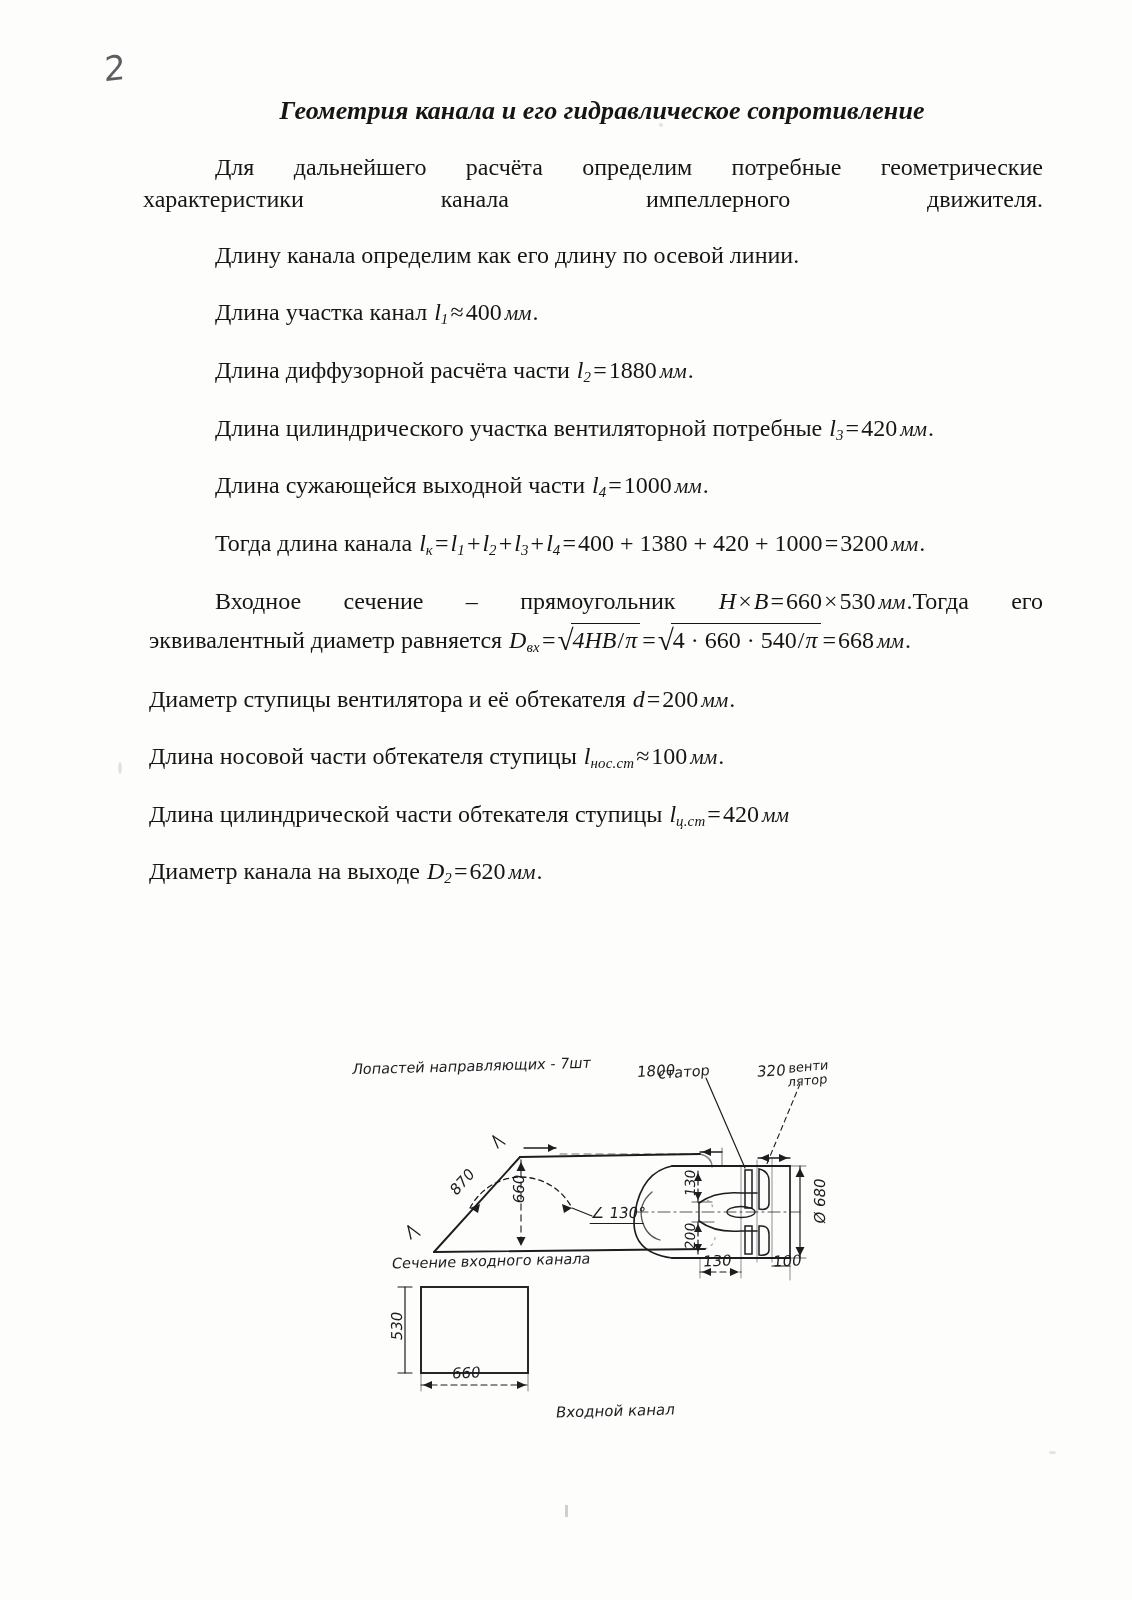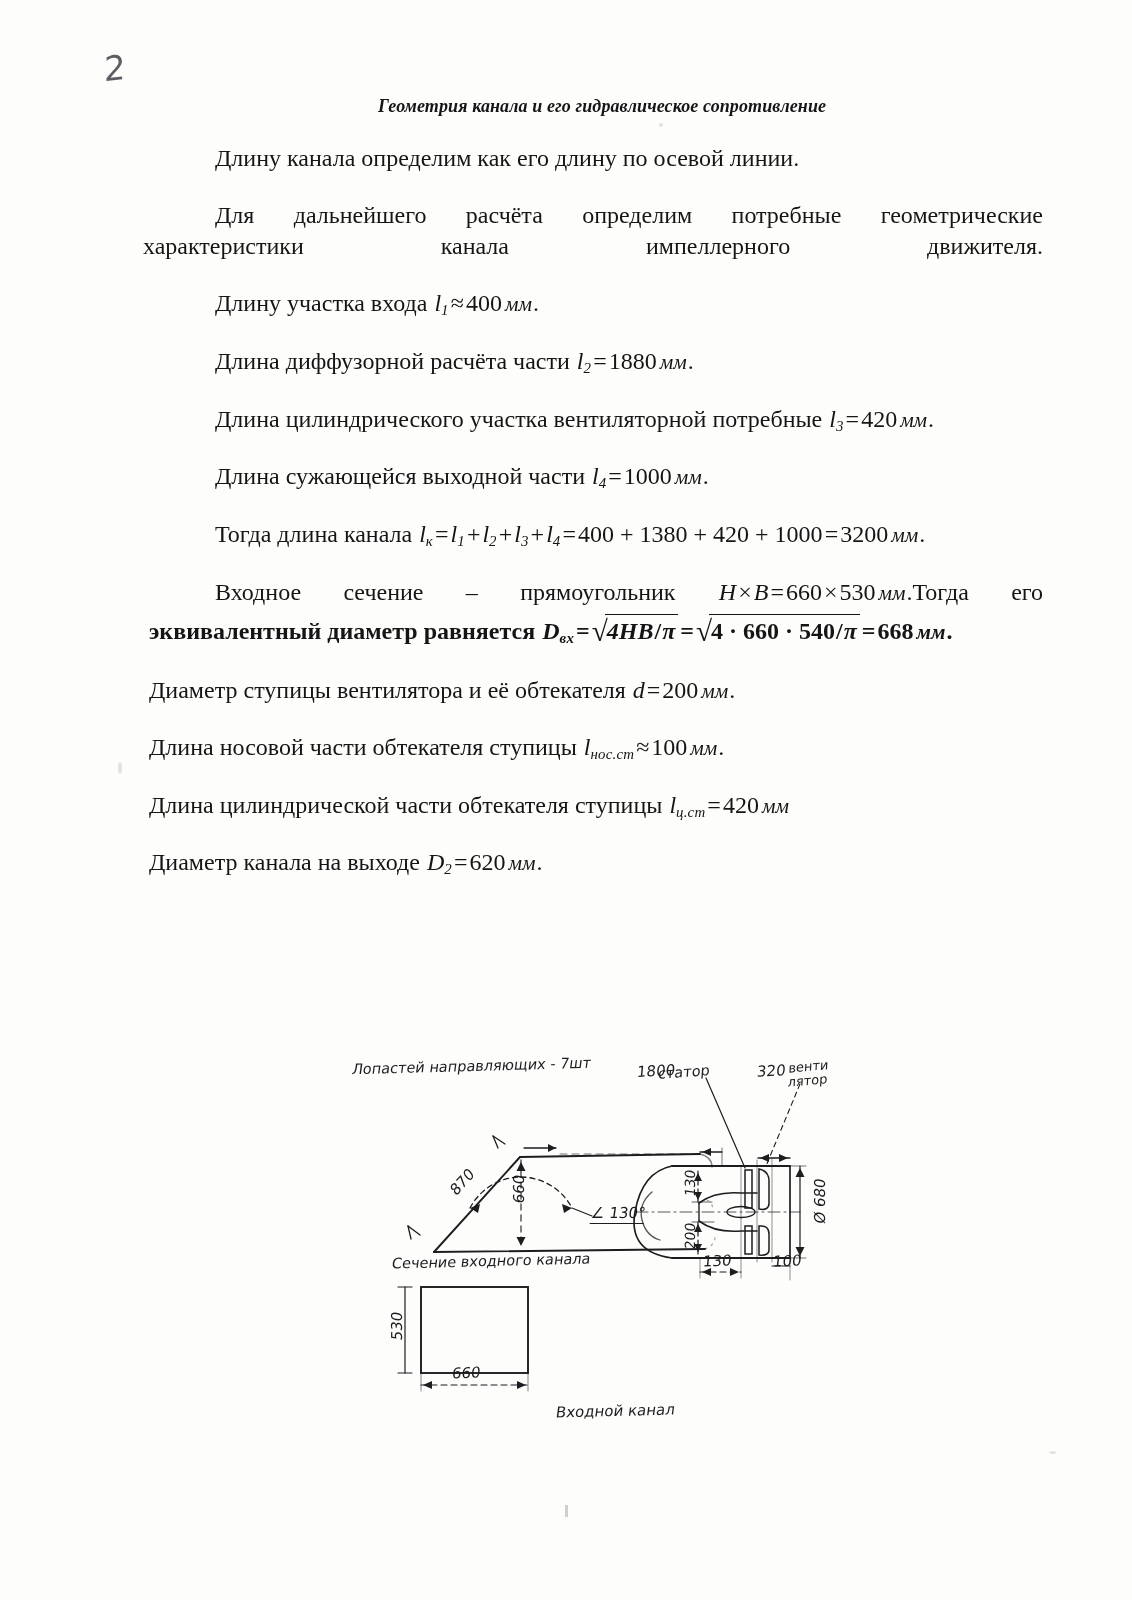--- a/index.html
+++ b/index.html
@@ -36,21 +36,21 @@
     position: absolute;
     left: 143px;
     top: 96px;
     width: 900px;
   }
 
   .doc-title {
     text-align: center;
     font-style: italic;
     font-weight: bold;
-    font-size: 18px;
+    font-size: 26px;
     letter-spacing: 0.1px;
     margin: 0 0 26px 0;
     padding-left: 18px;
   }
 
   p.para {
     margin: 0 0 25px 0;
     font-size: 24px;
     line-height: 1.32;
     text-align: justify;
@@ -129,26 +129,26 @@
 <body>
 
 <div class="page">
 
   <div class="page-number">2</div>
 
   <div class="text-col">
 
     <h1 class="doc-title">Геометрия канала и его гидравлическое сопротивление</h1>
 
+    <p class="para j">Для дальнейшего расчёта определим потребные геометрические характеристики канала импеллерного движителя.</p>
+
     <p class="para">Длину канала определим как его длину по осевой линии.</p>
 
-    <p class="para j">Для дальнейшего расчёта определим потребные геометрические характеристики канала импеллерного движителя.</p>
-
-    <p class="para">
-      <span>Длину участка входа</span>
+    <p class="para">
+      <span>Длина участка канал</span>
       <span class="m"><span>l</span><sub>1</sub><span class="op">≈</span><span class="up">400</span><span class="mm">мм</span></span><span>.</span>
     </p>
 
     <p class="para">
       <span>Длина диффузорной расчёта части</span>
       <span class="m"><span>l</span><sub>2</sub><span class="op">=</span><span class="up">1880</span><span class="mm">мм</span></span><span>.</span>
     </p>
 
     <p class="para">
       <span>Длина цилиндрического участка вентиляторной потребные</span>
@@ -166,21 +166,21 @@
     </p>
 
     <p class="para j">
       <span>Входное сечение</span>
       <span>–</span>
       <span>прямоугольник</span>
       <span class="m"><span>H</span><span class="op">×</span><span>B</span><span class="op">=</span><span class="up">660</span><span class="op">×</span><span class="up">530</span><span class="mm">мм</span></span><span>.Тогда</span>
       <span>его</span>
     </p>
 
-    <p class="para flush" style="margin-top:-22px;font-weight:bold;">
+    <p class="para flush" style="margin-top:-22px;">
       <span>эквивалентный диаметр равняется</span>
       <span class="m"><span>D</span><sub>вх</sub><span class="op">=</span><span class="sqrt"><span class="rad">√</span><span class="rcontent"><span>4HB</span><span class="slash">/</span><span>π</span></span></span><span class="op">=</span><span class="sqrt"><span class="rad">√</span><span class="rcontent"><span class="up">4 · 660 · 540</span><span class="slash">/</span><span>π</span></span></span><span class="op">=</span><span class="up">668</span><span class="mm">мм</span></span><span>.</span>
     </p>
 
 
     <p class="para flush">
       <span>Диаметр ступицы вентилятора и её обтекателя</span>
       <span class="m"><span>d</span><span class="op">=</span><span class="up">200</span><span class="mm">мм</span></span><span>.</span>
     </p>
 

